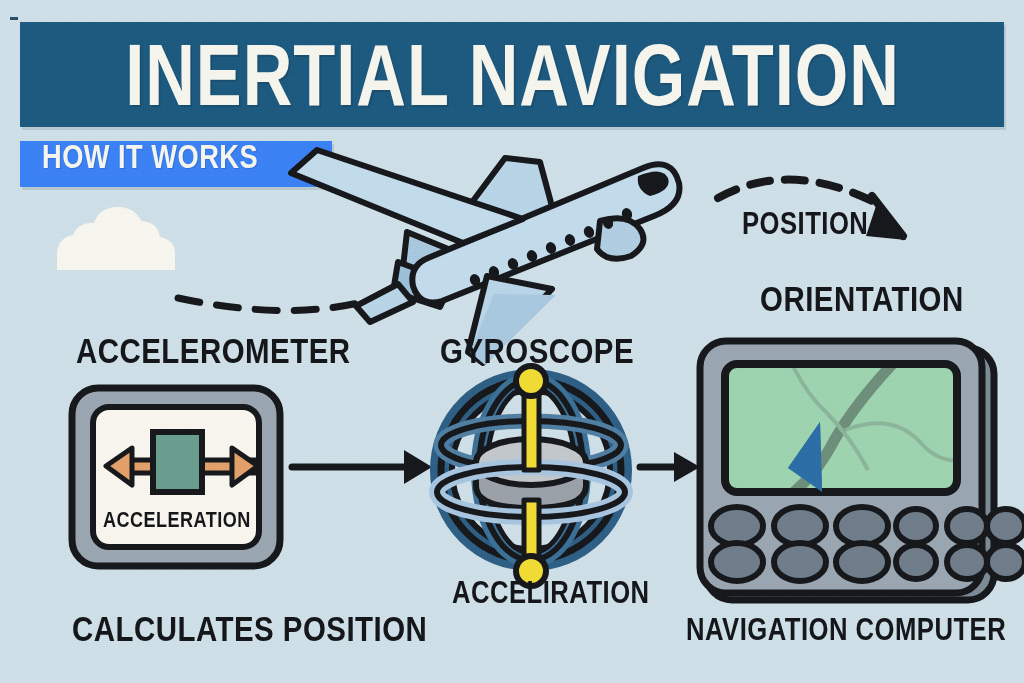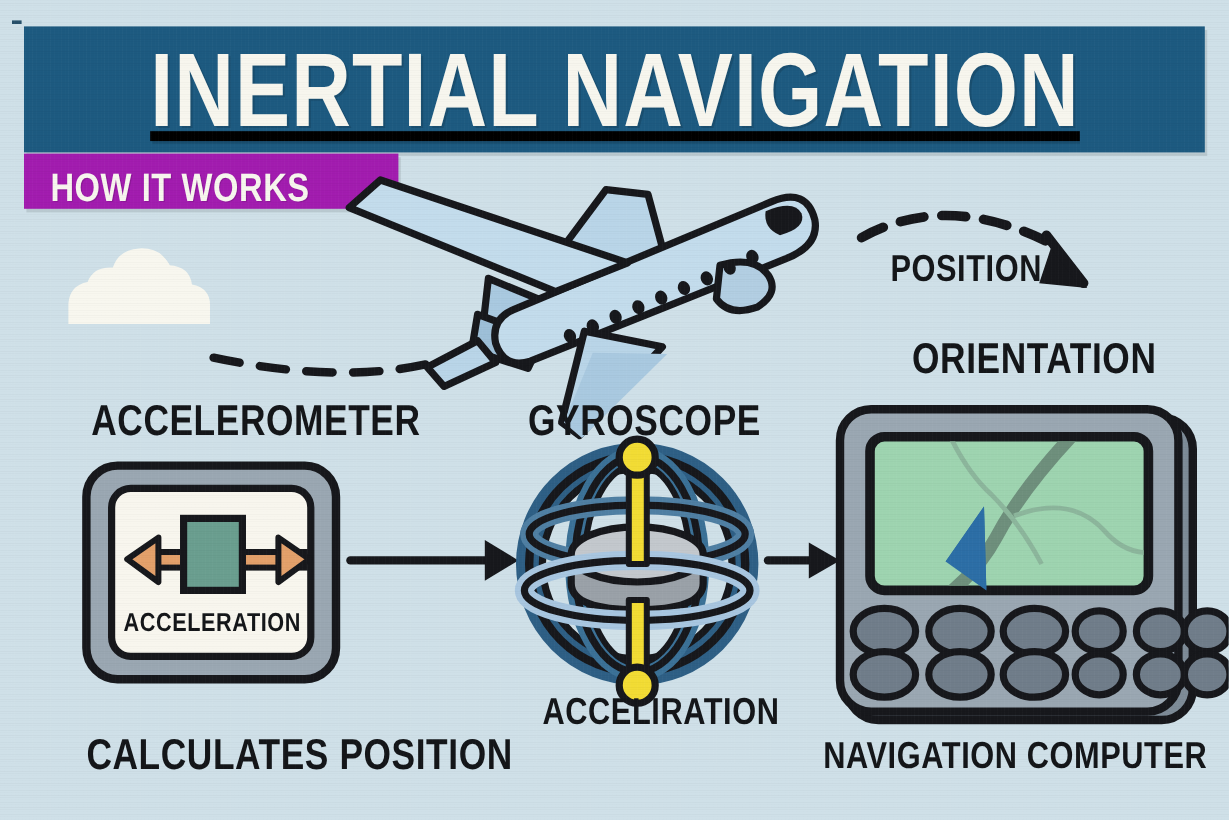--- a/index.html
+++ b/index.html
@@ -26,38 +26,37 @@
       repeating-linear-gradient(90deg, rgba(255,255,255,.5) 0px, rgba(255,255,255,0) 1px, rgba(255,255,255,0) 3px);
   }
   .abs{position:absolute;}
 
   
   #title-bar{
     left:20px;top:22px;width:984px;height:105px;
     background:#1d5a80;
     display:flex;align-items:center;justify-content:center;
     box-shadow:2px 3px 0 rgba(0,0,0,.10);
-    text-decoration:underline;
   }
   #title-text{
     color:#f7f6ee;
     font-family:"Liberation Sans", sans-serif;
     font-weight:700;
     font-size:74px;
     letter-spacing:1px;
     transform:scaleX(.93) scaleY(1.18);
     transform-origin:center;
     white-space:nowrap;
     text-shadow:2px 2px 0 rgba(0,0,0,.13);
   }
   
   #subtitle-badge{
-    left:20px;top:128px;width:312px;height:46px;
-    background:#a21caf;
-    display:flex;align-items:flex-end;
+    left:20px;top:141px;width:312px;height:46px;
+    background:#3b82f6;
+    display:flex;align-items:flex-start;
     box-shadow:2px 3px 0 rgba(0,0,0,.10);
   }
   #subtitle-text{
     color:#f7f6ee;
     font-weight:700;font-size:29px;
     letter-spacing:.5px;
     margin-left:22px;
     transform:scaleX(.94) scaleY(1.14);
     transform-origin:left center;
     white-space:nowrap;

